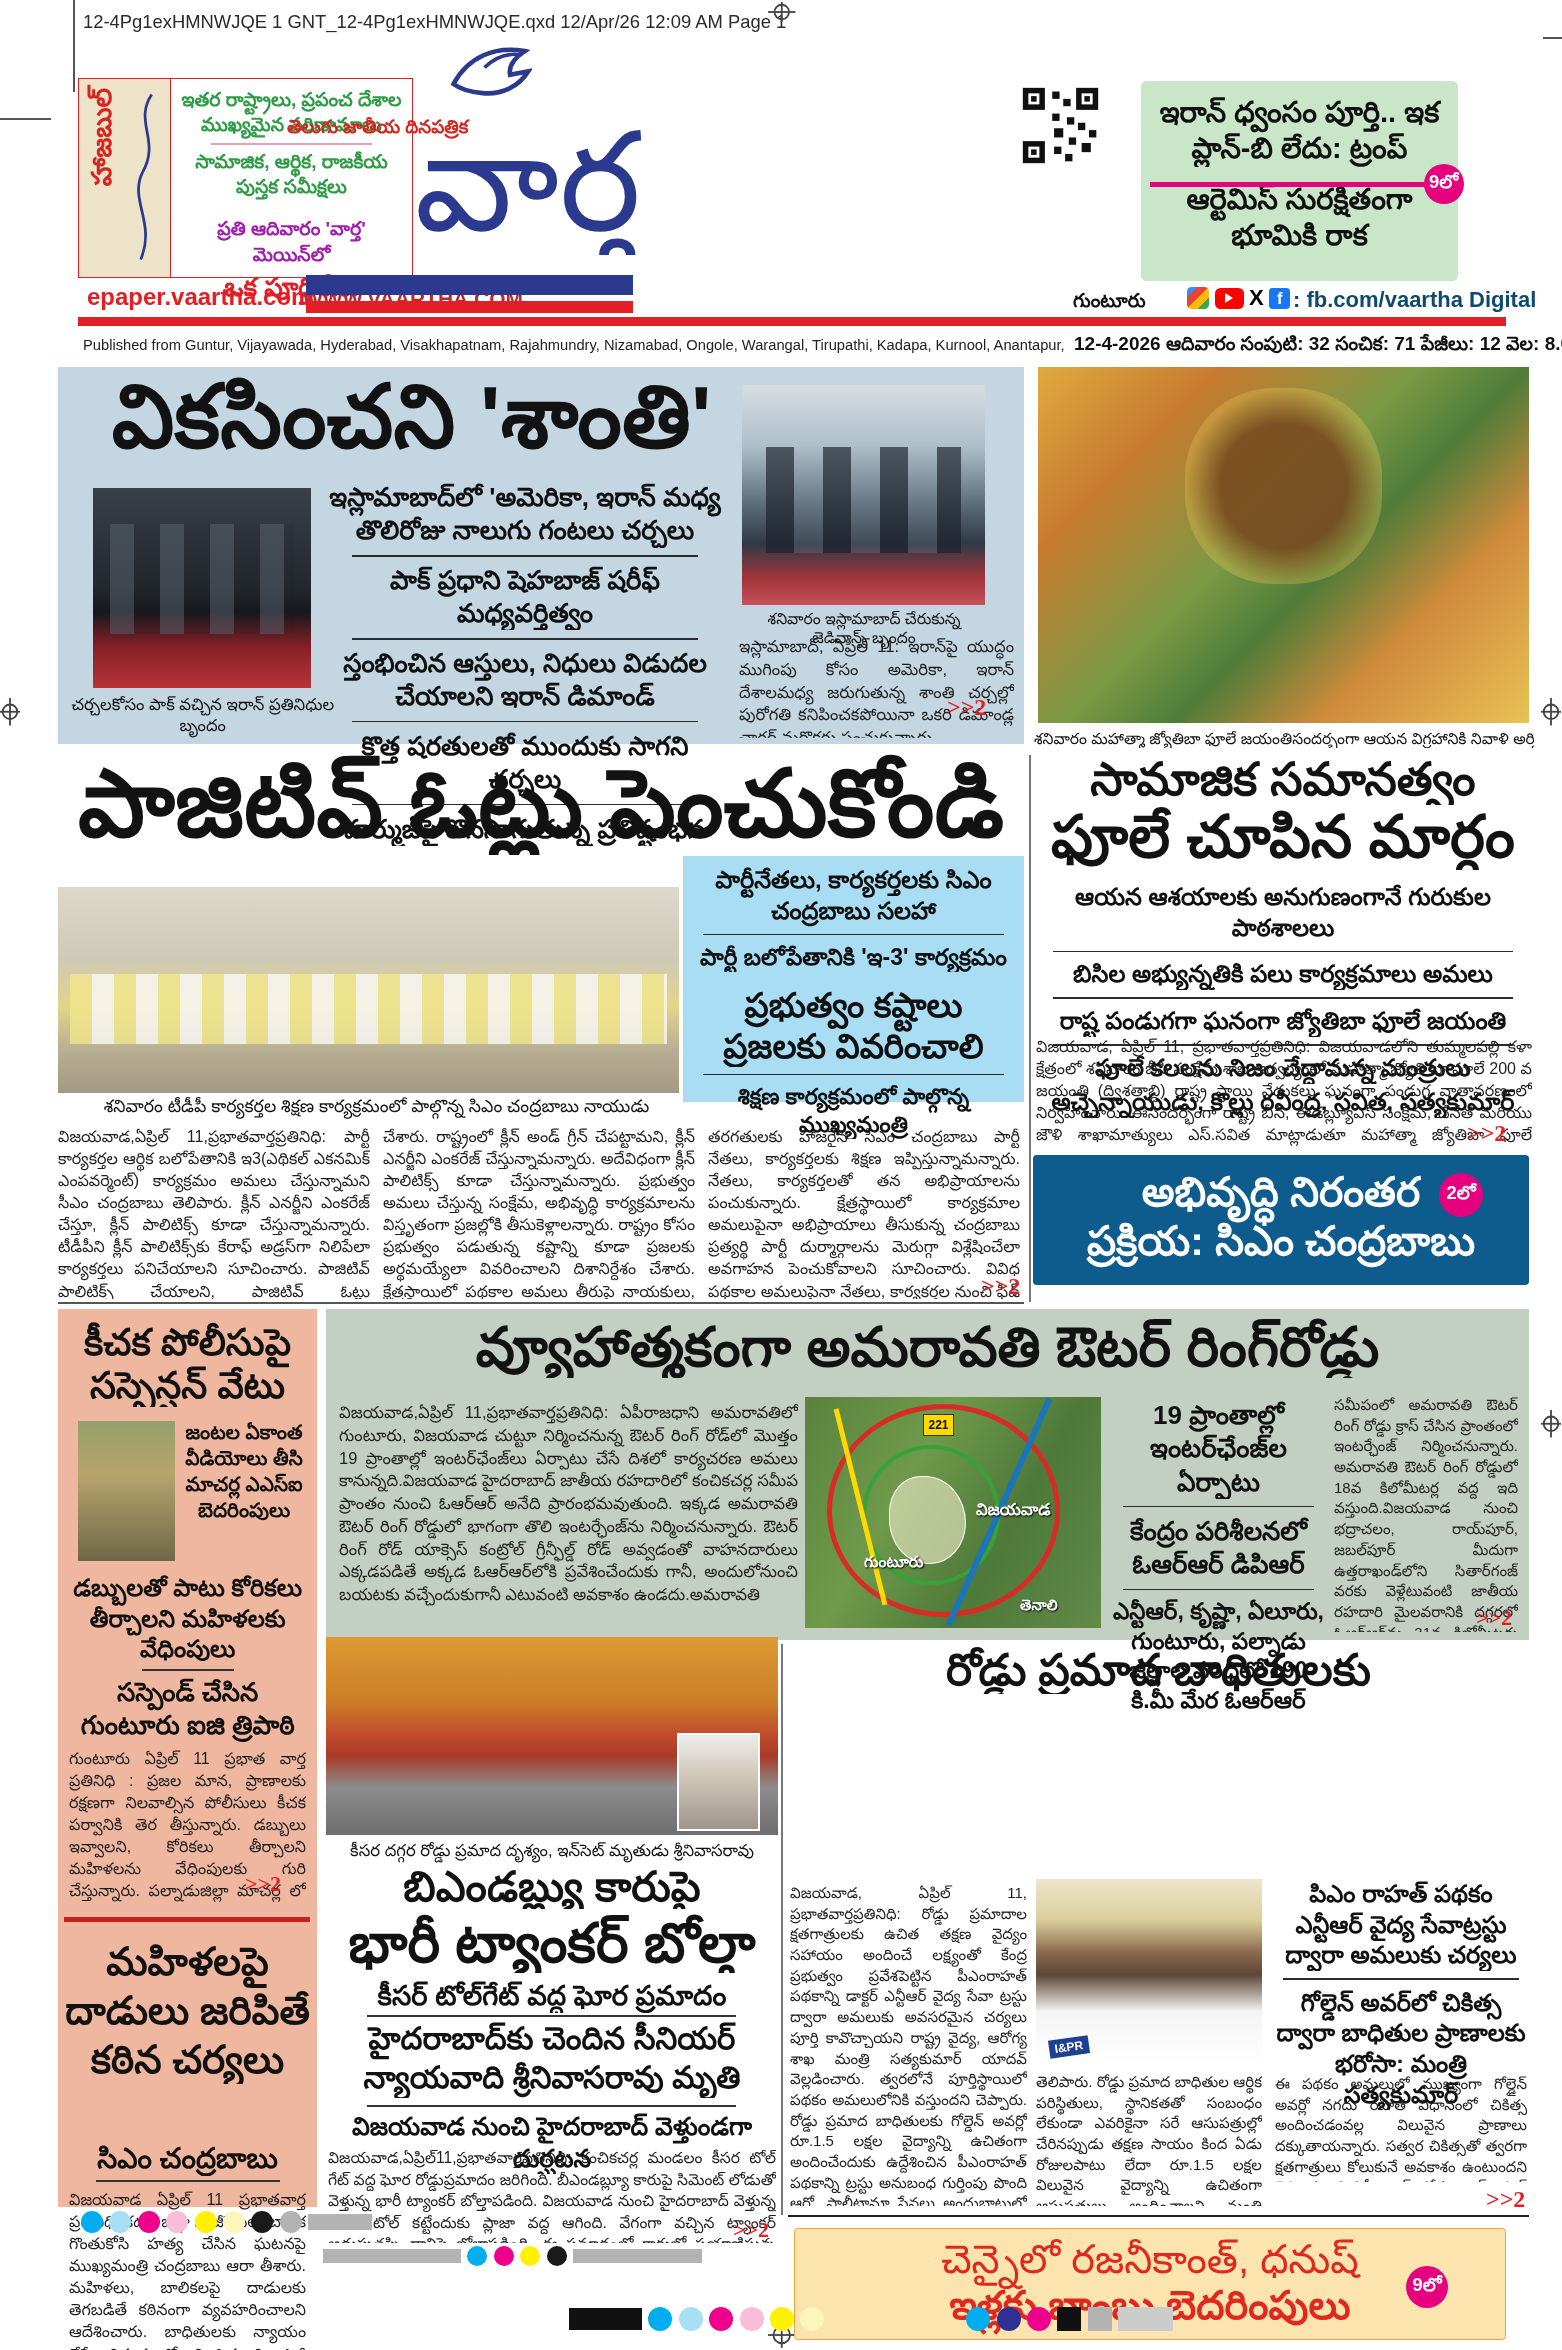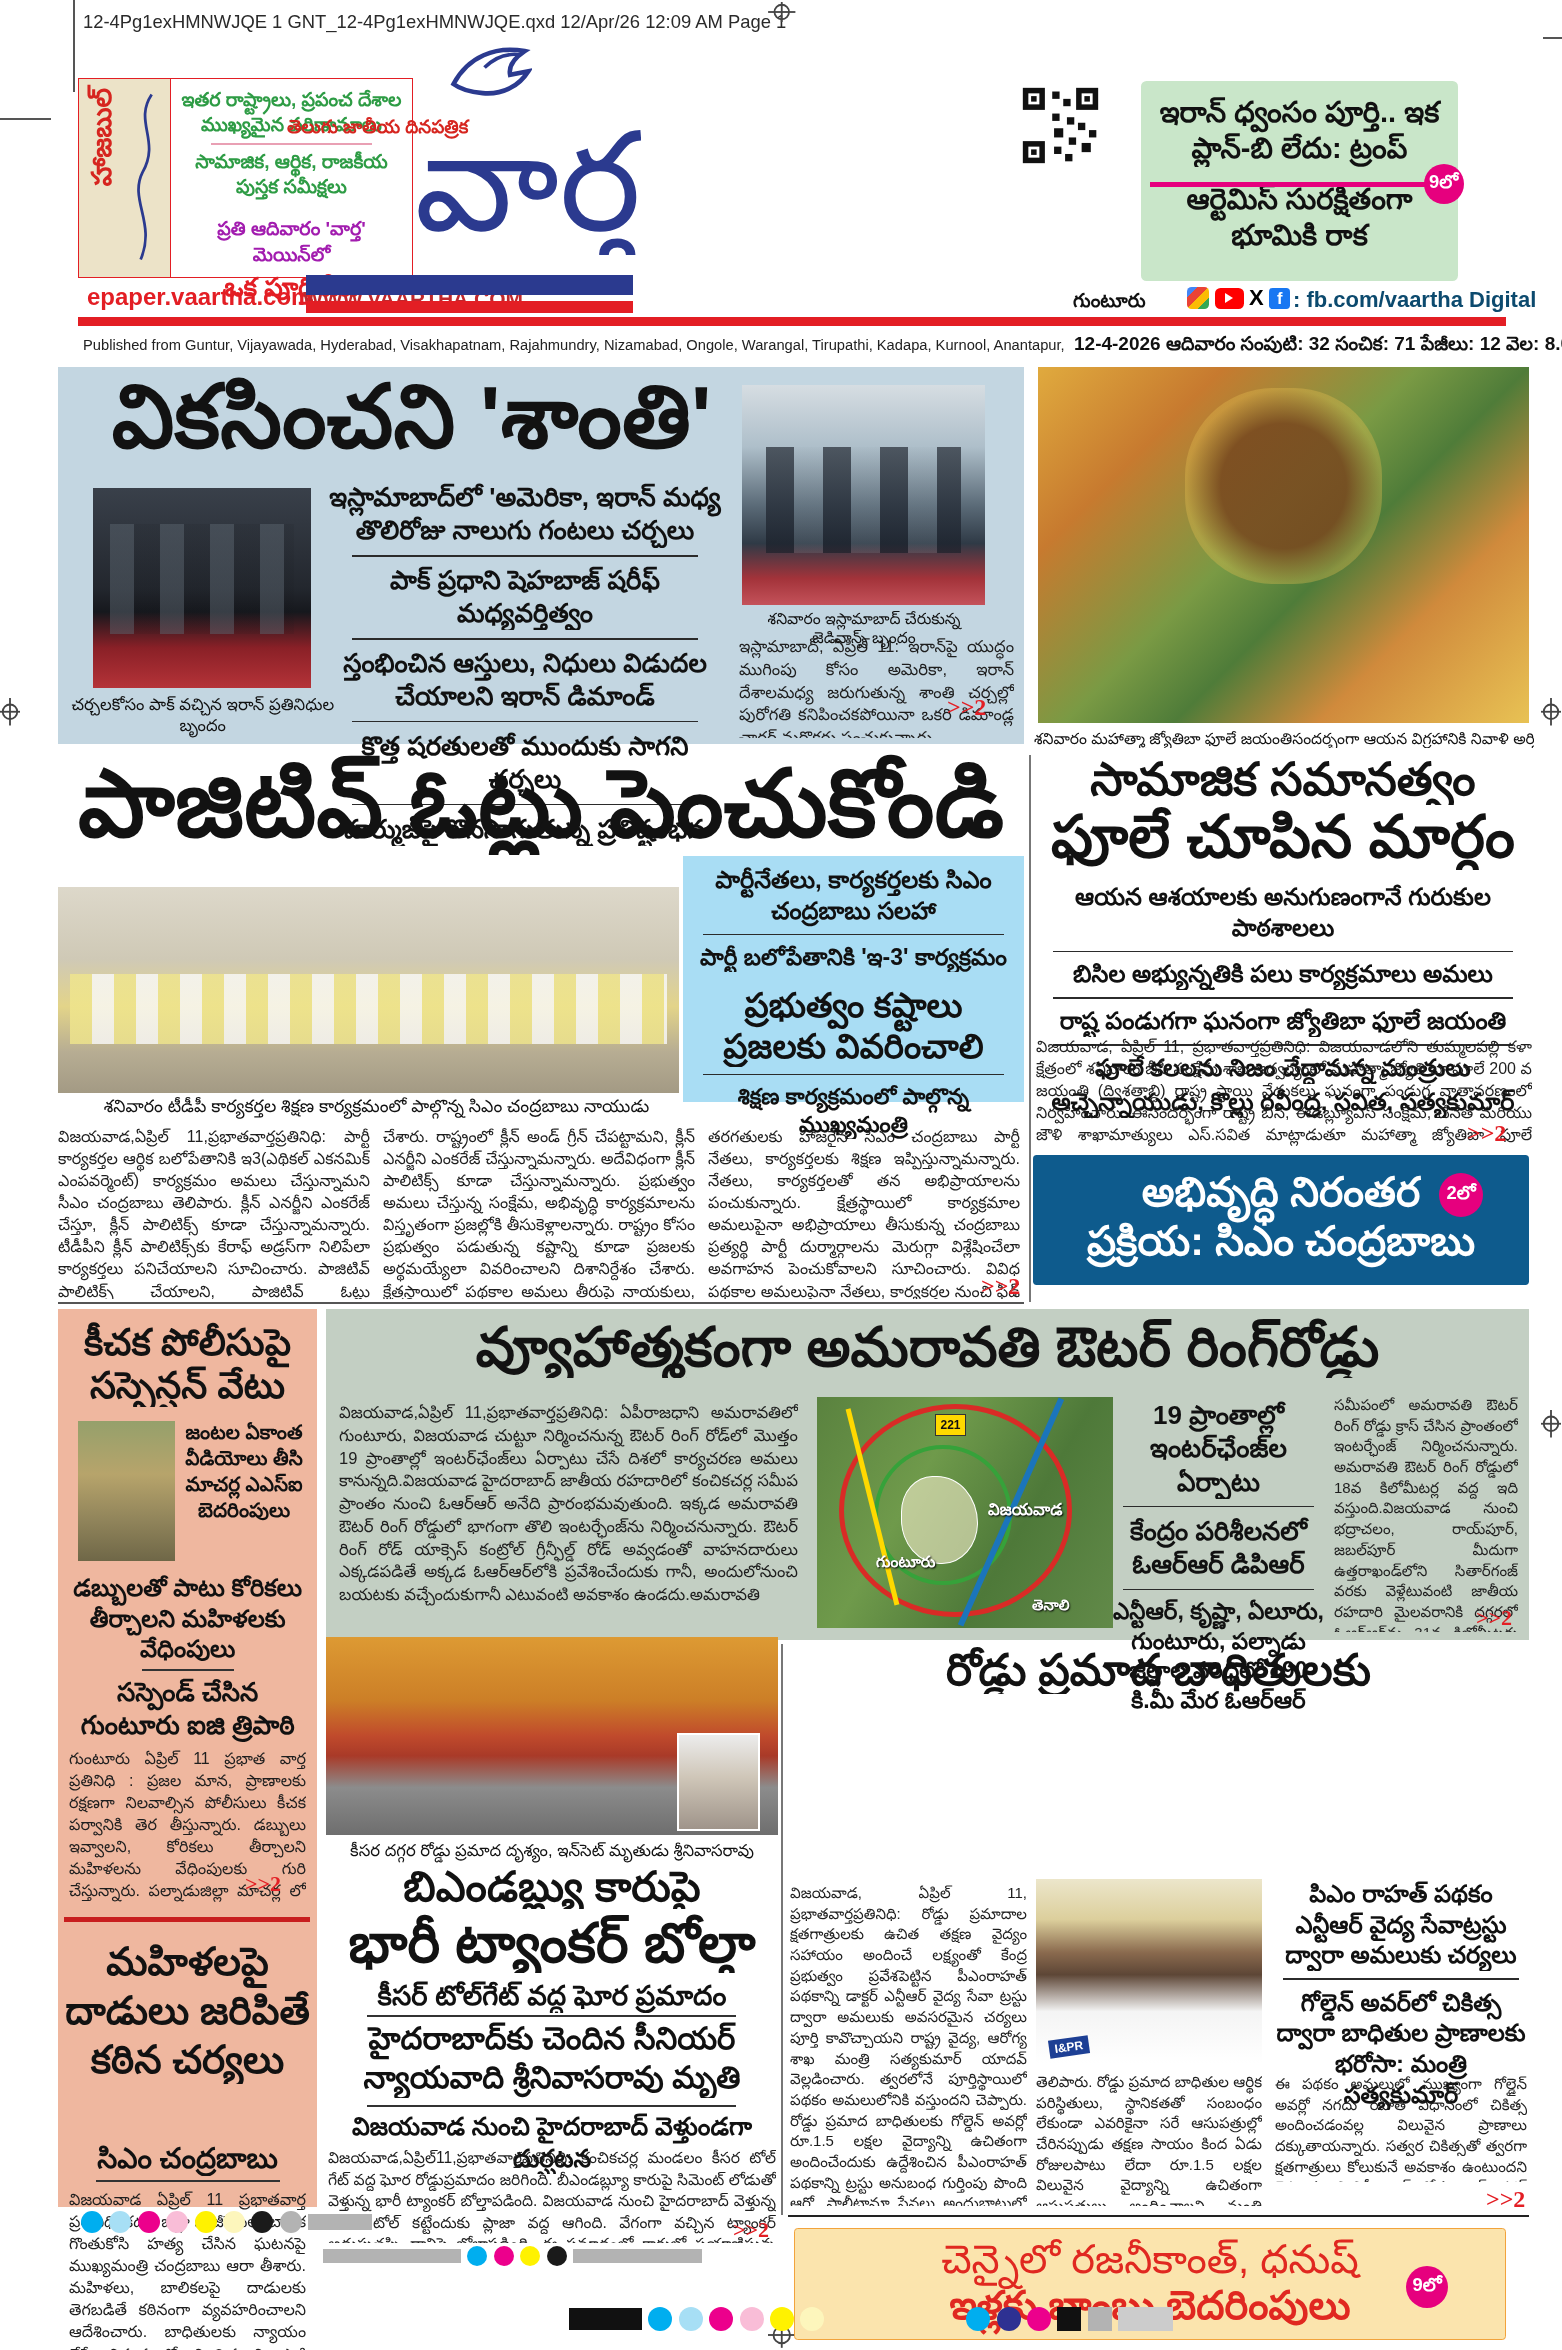--- a/index.html
+++ b/index.html
@@ -37,21 +37,21 @@
   .ph-phule  { background:linear-gradient(135deg,#e0aa3e 0%,#c77a2f 22%,#7a9a44 45%,#4f7c39 58%,#d08a3c 75%,#e8c254 100%); }
   .ph-phule:before { content:""; position:absolute; left:30%; top:6%; width:40%; height:55%;
       background:radial-gradient(ellipse at center, rgba(120,70,30,.85) 0 45%, rgba(230,190,80,.35) 70%); border-radius:45%; }
   .ph-tdp    { background:linear-gradient(180deg,#ddd8ca 0%,#cfc9b6 35%,#e3d489 58%,#b7ad93 80%,#a39a84 100%); }
   .ph-tdp:before { content:""; position:absolute; left:2%; top:42%; width:96%; height:34%;
       background:repeating-linear-gradient(90deg, rgba(240,230,140,.8) 0 22px, rgba(250,250,250,.8) 22px 44px); }
   .ph-police { background:linear-gradient(180deg,#95a06b 0%,#b7a46b 38%,#8f835a 72%,#6f6747 100%); }
   .ph-bmw    { background:linear-gradient(180deg,#dd9a33 0%,#cc7f27 32%,#c04a2c 50%,#a93a28 60%,#8c8c8c 76%,#6e6e6e 100%); }
   .ph-inset  { background:linear-gradient(180deg,#ececec 0%,#cfc6b8 45%,#9f948a 100%); }
   .ph-minister { background:linear-gradient(180deg,#ece6cb 0%,#dccf9c 22%,#8a6a4e 40%,#5d4636 52%,#f4f4f4 72%,#ffffff 100%); }
-  .ph-map    { background:linear-gradient(120deg,#5a823f 0%,#6f9a4b 35%,#4e7939 65%,#628a49 100%);margin-left:12px; }
+  .ph-map    { background:linear-gradient(120deg,#5a823f 0%,#6f9a4b 35%,#4e7939 65%,#628a49 100%); }
 </style>
 </head>
 <body>
 
 <div class="page">
 
   <div class="abs" style="left:83px;top:11px;font-size:18.4px;color:#2a2a2a;white-space:nowrap">12-4Pg1exHMNWJQE 1 GNT_12-4Pg1exHMNWJQE.qxd  12/Apr/26  12:09 AM  Page 1</div>
   <div class="abs" style="left:73px;top:0;width:1.8px;height:92px;background:#555"></div>
   <div class="abs" style="left:0;top:118px;width:51px;height:1.8px;background:#555"></div>
   <div class="abs" style="left:1543px;top:37px;width:20px;height:1.8px;background:#555"></div>

